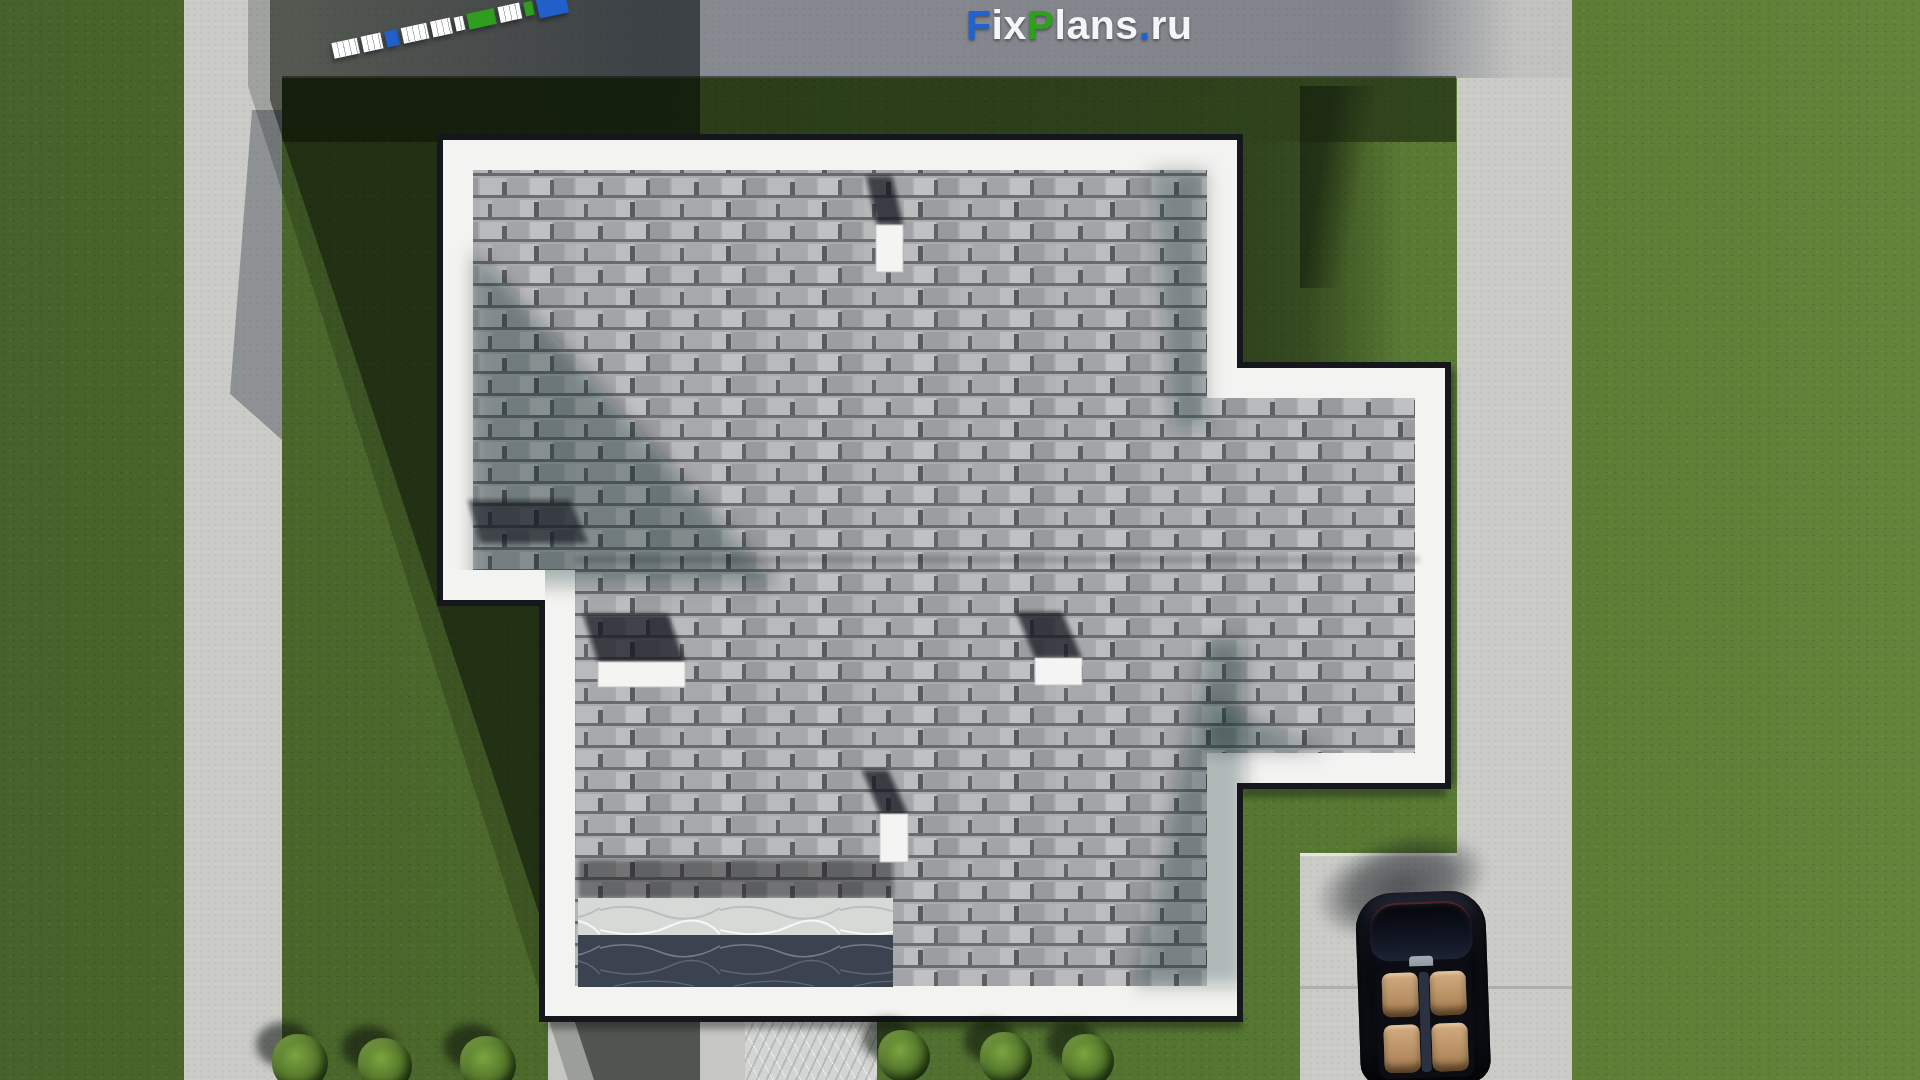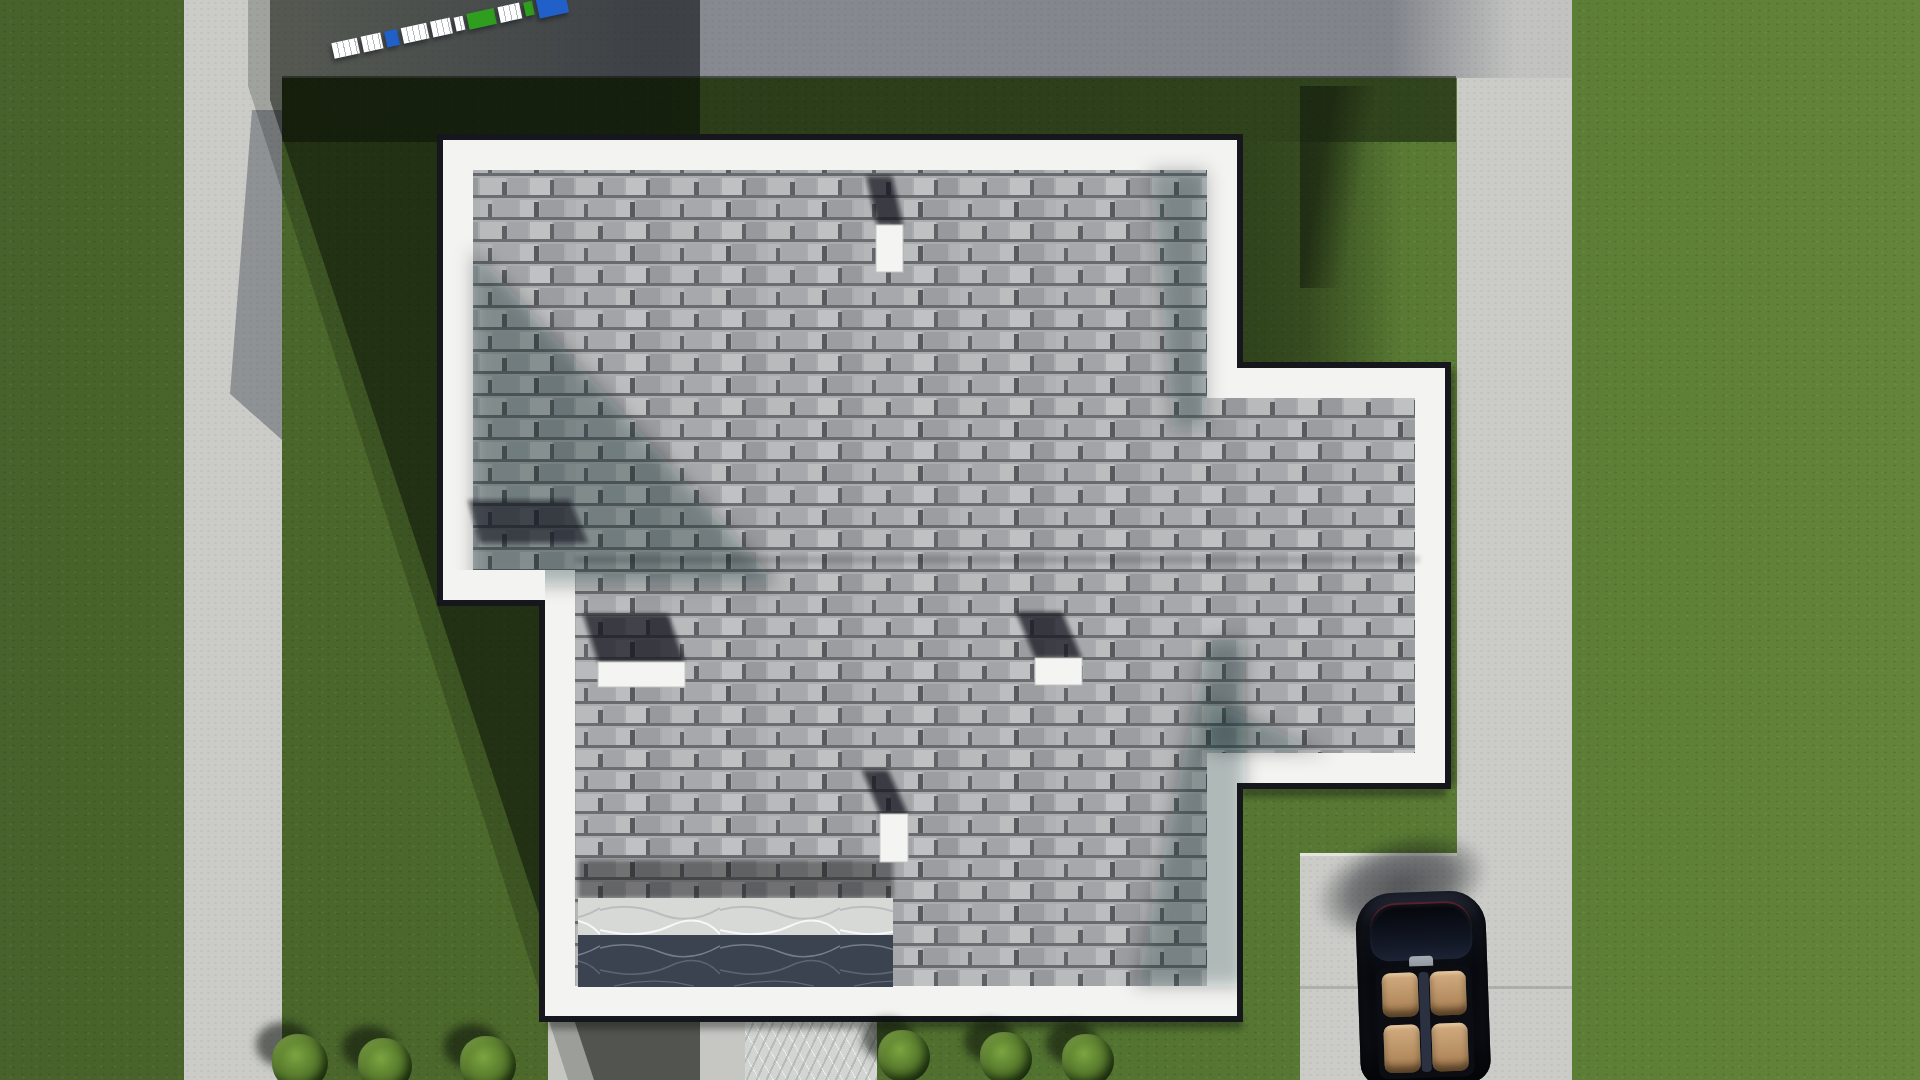--- a/index.html
+++ b/index.html
@@ -219,13 +219,14 @@
       <div class="seg" style="width: 13px; height: 16px; background-color: rgb(33, 96, 200);"></div>
       <div class="seg white" style="width: 26px; height: 16px; background-color: rgb(255, 255, 255);"></div>
       <div class="seg white" style="width: 20px; height: 16px; background-color: rgb(255, 255, 255);"></div>
       <div class="seg white" style="width: 9px; height: 14px; background-color: rgb(255, 255, 255);"></div>
       <div class="seg" style="width: 28px; height: 16px; background-color: rgb(47, 158, 31);"></div>
       <div class="seg white" style="width: 22px; height: 16px; background-color: rgb(255, 255, 255);"></div>
       <div class="seg" style="width: 9px; height: 14px; background-color: rgb(47, 158, 31);"></div>
       <div class="seg" style="width: 30px; height: 24px; background-color: rgb(33, 96, 200);"></div>
     </div>
 
+  <div class="abs logo" id="logo" aria-label="FixPlans.ru"><span style="color: rgb(30, 99, 207);">F</span><span style="color: rgb(243, 245, 247);">ix</span><span style="color: rgb(46, 160, 28);">P</span><span style="color: rgb(243, 245, 247);">lans</span><span style="color: rgb(30, 99, 207);">.</span><span style="color: rgb(243, 245, 247);">ru</span></div>
 </div>
 
 </body></html>

